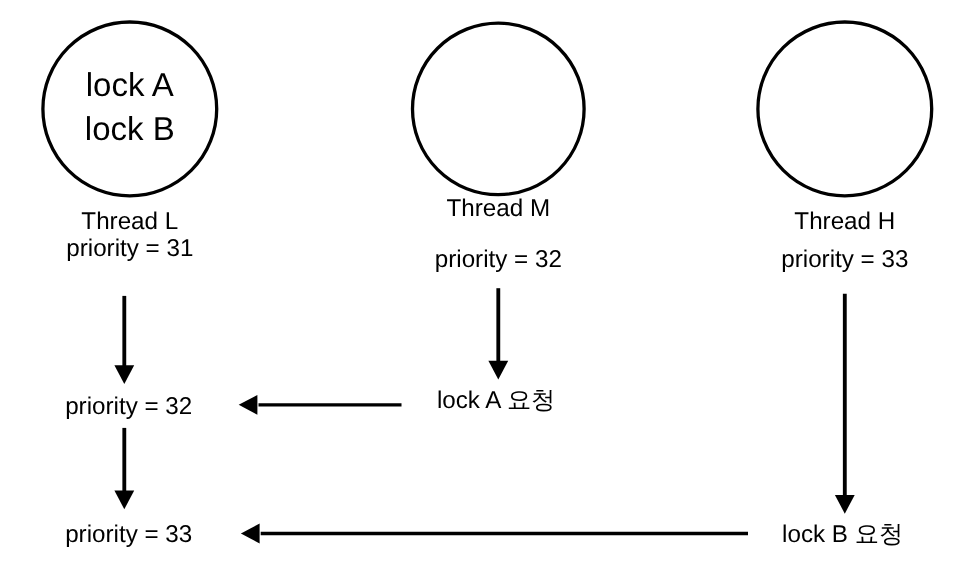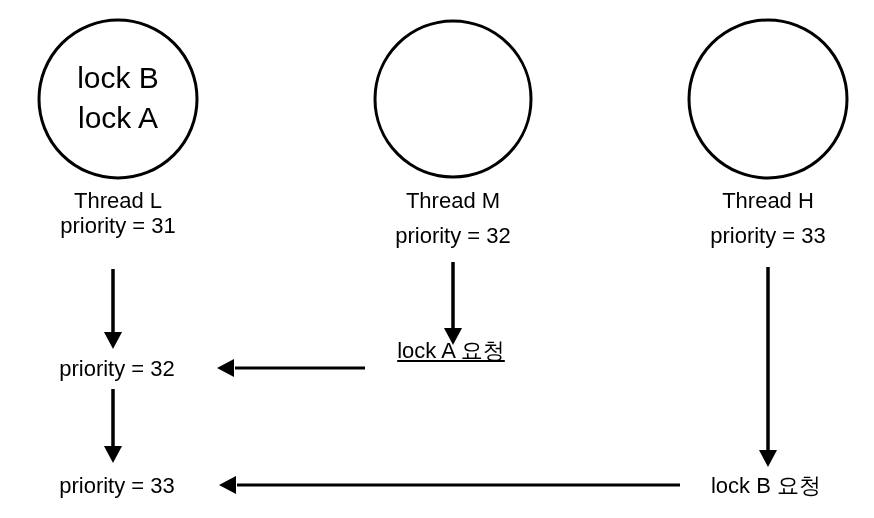--- a/index.html
+++ b/index.html
@@ -74,32 +74,32 @@
       <polygon points="234,359 234,377 217,368" fill="#000000"></polygon>
     </g>
 
     <g>
       <line x1="680" y1="485" x2="237" y2="485" stroke="#000000" stroke-width="3"></line>
       <polygon points="236,476 236,494 219,485" fill="#000000"></polygon>
     </g>
   </svg>
 
   <div class="locks">
+    <div>lock A</div>
     <div>lock B</div>
-    <div>lock A</div>
   </div>
 
   <div class="lbl" style="left:8px; top:183px; width:220px;">Thread L</div>
   <div class="lbl" style="left:8px; top:208px; width:220px;">priority = 31</div>
 
-  <div class="lbl" style="left:343px; top:183px; width:220px;">Thread M</div>
+  <div class="lbl" style="left:343px; top:171px; width:220px;">Thread M</div>
   <div class="lbl" style="left:343px; top:218px; width:220px;">priority = 32</div>
 
   <div class="lbl" style="left:658px; top:183px; width:220px;">Thread H</div>
   <div class="lbl" style="left:658px; top:218px; width:220px;">priority = 33</div>
 
   <div class="lbl" style="left:7px; top:351px; width:220px;">priority = 32</div>
-  <div class="lbl" style="left:341px; top:333px; width:220px;text-decoration:underline;">lock A 요청</div>
+  <div class="lbl" style="left:341px; top:346px; width:220px;">lock A 요청</div>
 
   <div class="lbl" style="left:7px; top:468px; width:220px;">priority = 33</div>
   <div class="lbl" style="left:656px; top:468px; width:220px;">lock B 요청</div>
 
 </div>
 
 </body></html>

